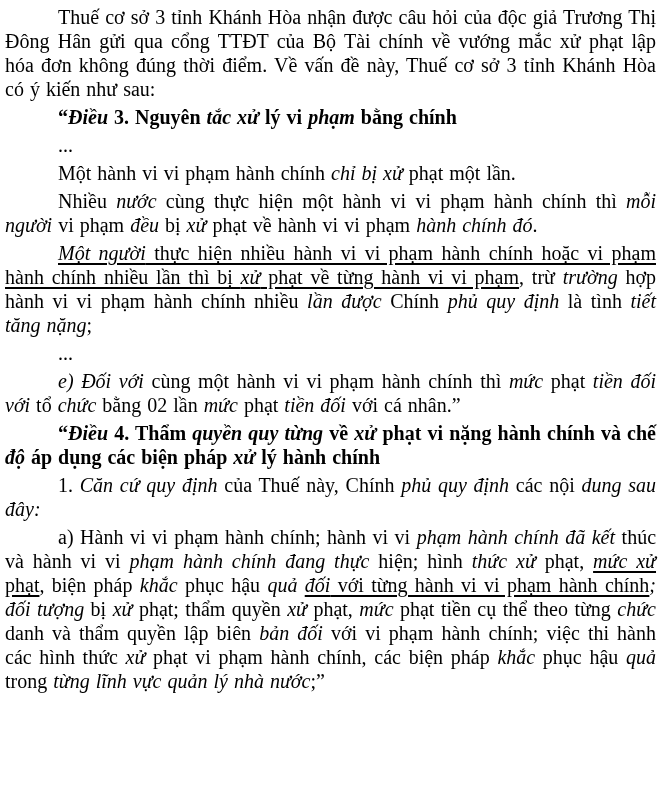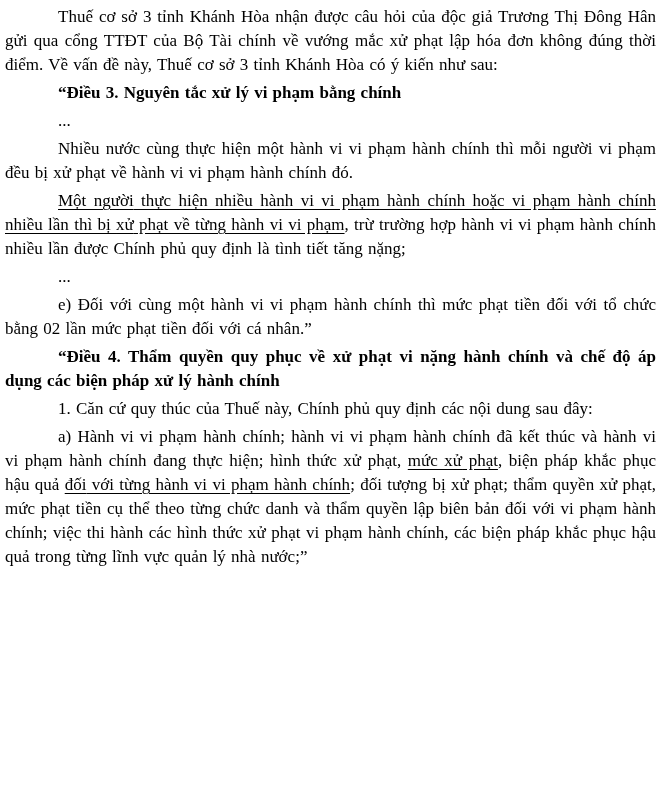--- a/index.html
+++ b/index.html
@@ -7,45 +7,46 @@
     padding: 0;
     background: #ffffff;
   }
   .page {
     box-sizing: border-box;
     width: 665px;
     min-height: 792px;
     padding: 5px 9px 6px 5px;
     background: #ffffff;
     font-family: "Liberation Serif", "DejaVu Serif", serif;
-    font-size: 17px;
+    font-size: 20px;
     line-height: 24px;
     color: #000000;
     overflow: hidden;
   }
   .doc p {
     margin: 0 0 4px 0;
     text-align: justify;
     text-indent: 53px;
     word-spacing: 1px;
   }
   .doc p.heading { font-weight: bold; }
   .doc span.b { font-weight: bold; }
-  .doc span.i { }
+  .doc span.i { font-style: italic; }
   .doc span.u { text-decoration: underline; text-underline-offset: 3px; }
 </style>
 </head>
 <body>
 
 <div class="page">
   <div class="doc" id="doc">
       <p><span>Thuế cơ sở 3 tỉnh Khánh Hòa nhận được câu hỏi của độc giả Trương Thị Đông Hân gửi qua cổng TTĐT của Bộ Tài chính về vướng mắc xử phạt lập hóa đơn không đúng thời điểm. Về vấn đề này, Thuế cơ sở 3 tỉnh Khánh Hòa có ý kiến như sau:</span></p>
       <p class="heading"><span class="b">“</span><span class="b i">Điều</span><span class="b"> 3. Nguyên </span><span class="b i">tắc xử</span><span class="b"> lý vi </span><span class="b i">phạm</span><span class="b"> bằng chính</span></p>
       <p><span>...</span></p>
+      <p><span>Một hành vi vi phạm hành chính </span><span class="i">chỉ bị xử</span><span> phạt một lần.</span></p>
       <p><span>Nhiều </span><span class="i">nước</span><span> cùng thực hiện một hành vi vi phạm hành chính thì </span><span class="i">mỗi người</span><span> vi phạm </span><span class="i">đều</span><span> bị </span><span class="i">xử</span><span> phạt về hành vi vi phạm </span><span class="i">hành chính đó</span><span>.</span></p>
       <p><span class="i u">Một người</span><span class="u"> thực hiện nhiều hành vi vi phạm hành chính hoặc vi phạm hành chính nhiều lần thì bị </span><span class="i u">xử</span><span class="u"> phạt về từng hành vi vi phạm</span><span>, trừ </span><span class="i">trường</span><span> hợp hành vi vi phạm hành chính nhiều </span><span class="i">lần được</span><span> Chính </span><span class="i">phủ quy định</span><span> là tình </span><span class="i">tiết tăng nặng</span><span>;</span></p>
       <p><span>...</span></p>
       <p><span class="i">e) Đối với</span><span> cùng một hành vi vi phạm hành chính thì </span><span class="i">mức</span><span> phạt </span><span class="i">tiền đối với</span><span> tổ </span><span class="i">chức</span><span> bằng 02 lần </span><span class="i">mức</span><span> phạt </span><span class="i">tiền đối</span><span> với cá nhân.”</span></p>
-      <p class="heading"><span class="b">“</span><span class="b i">Điều</span><span class="b"> 4. Thẩm </span><span class="b i">quyền quy phục</span><span class="b"> về </span><span class="b i">xử</span><span class="b"> phạt vi nặng hành chính và chế </span><span class="b i">độ</span><span class="b"> áp dụng các biện pháp </span><span class="b i">xử</span><span class="b"> lý hành chính</span></p>
-      <p><span>1. </span><span class="i">Căn cứ quy thúc</span><span> của Thuế này, Chính </span><span class="i">phủ quy định</span><span> các nội </span><span class="i">dung sau đây:</span></p>
+      <p class="heading"><span class="b">“</span><span class="b i">Điều</span><span class="b"> 4. Thẩm </span><span class="b i">quyền quy từng</span><span class="b"> về </span><span class="b i">xử</span><span class="b"> phạt vi nặng hành chính và chế </span><span class="b i">độ</span><span class="b"> áp dụng các biện pháp </span><span class="b i">xử</span><span class="b"> lý hành chính</span></p>
+      <p><span>1. </span><span class="i">Căn cứ quy định</span><span> của Thuế này, Chính </span><span class="i">phủ quy định</span><span> các nội </span><span class="i">dung sau đây:</span></p>
       <p><span>a) Hành vi vi phạm hành chính; hành vi vi </span><span class="i">phạm hành chính đã kết</span><span> thúc và hành vi vi </span><span class="i">phạm hành chính đang thực</span><span> hiện; hình </span><span class="i">thức xử</span><span> phạt, </span><span class="i u">mức xử</span><span class="u"> phạt</span><span>, biện pháp </span><span class="i">khắc</span><span> phục hậu </span><span class="i">quả</span><span> </span><span class="i u">đối</span><span class="u"> với từng hành vi vi phạm hành chính</span><span class="i">; </span><span class="i">đối tượng</span><span> bị </span><span class="i">xử</span><span> phạt; thẩm quyền </span><span class="i">xử</span><span> phạt, </span><span class="i">mức</span><span> phạt tiền cụ thể theo từng </span><span class="i">chức</span><span> danh và thẩm quyền lập biên </span><span class="i">bản đối</span><span> với vi phạm hành chính; việc thi hành các hình thức </span><span class="i">xử</span><span> phạt vi phạm hành chính, các biện pháp </span><span class="i">khắc</span><span> phục hậu </span><span class="i">quả</span><span> trong </span><span class="i">từng lĩnh vực</span><span> </span><span class="i">quản lý nhà nước</span><span>;”</span></p>
     </div>
 </div>
 
 </body></html>

